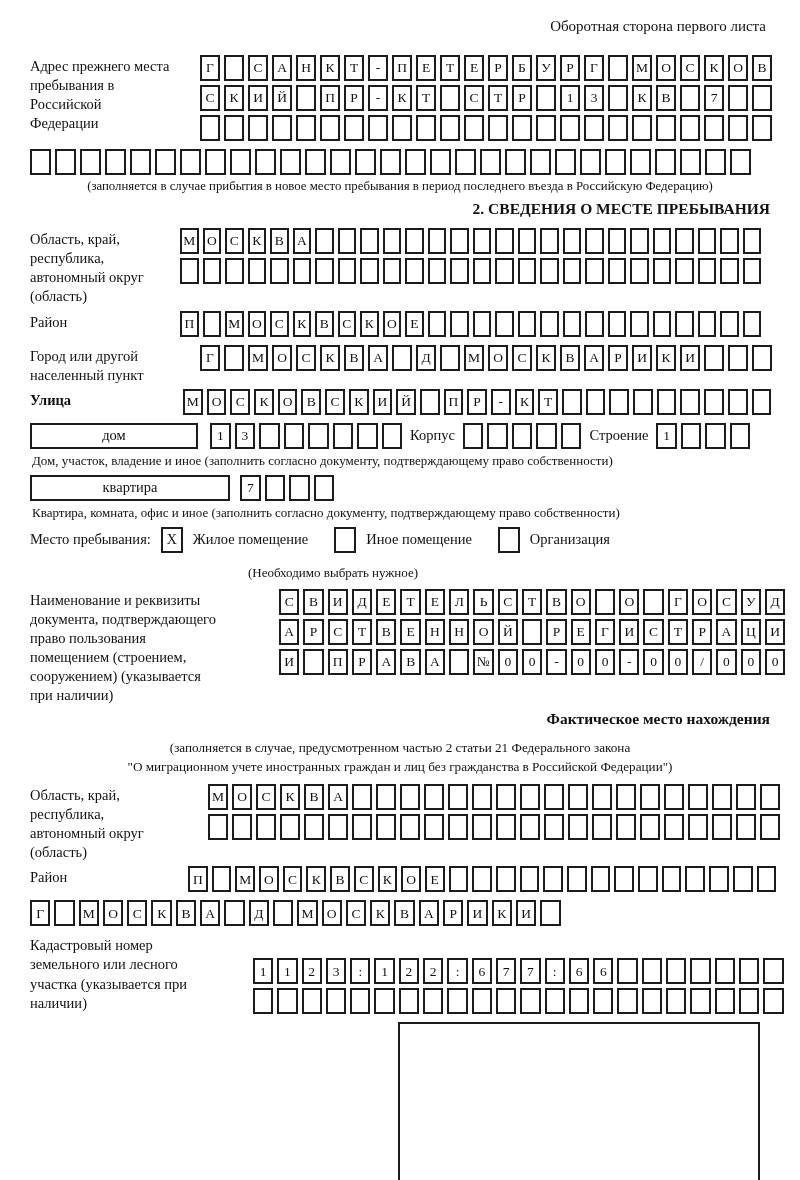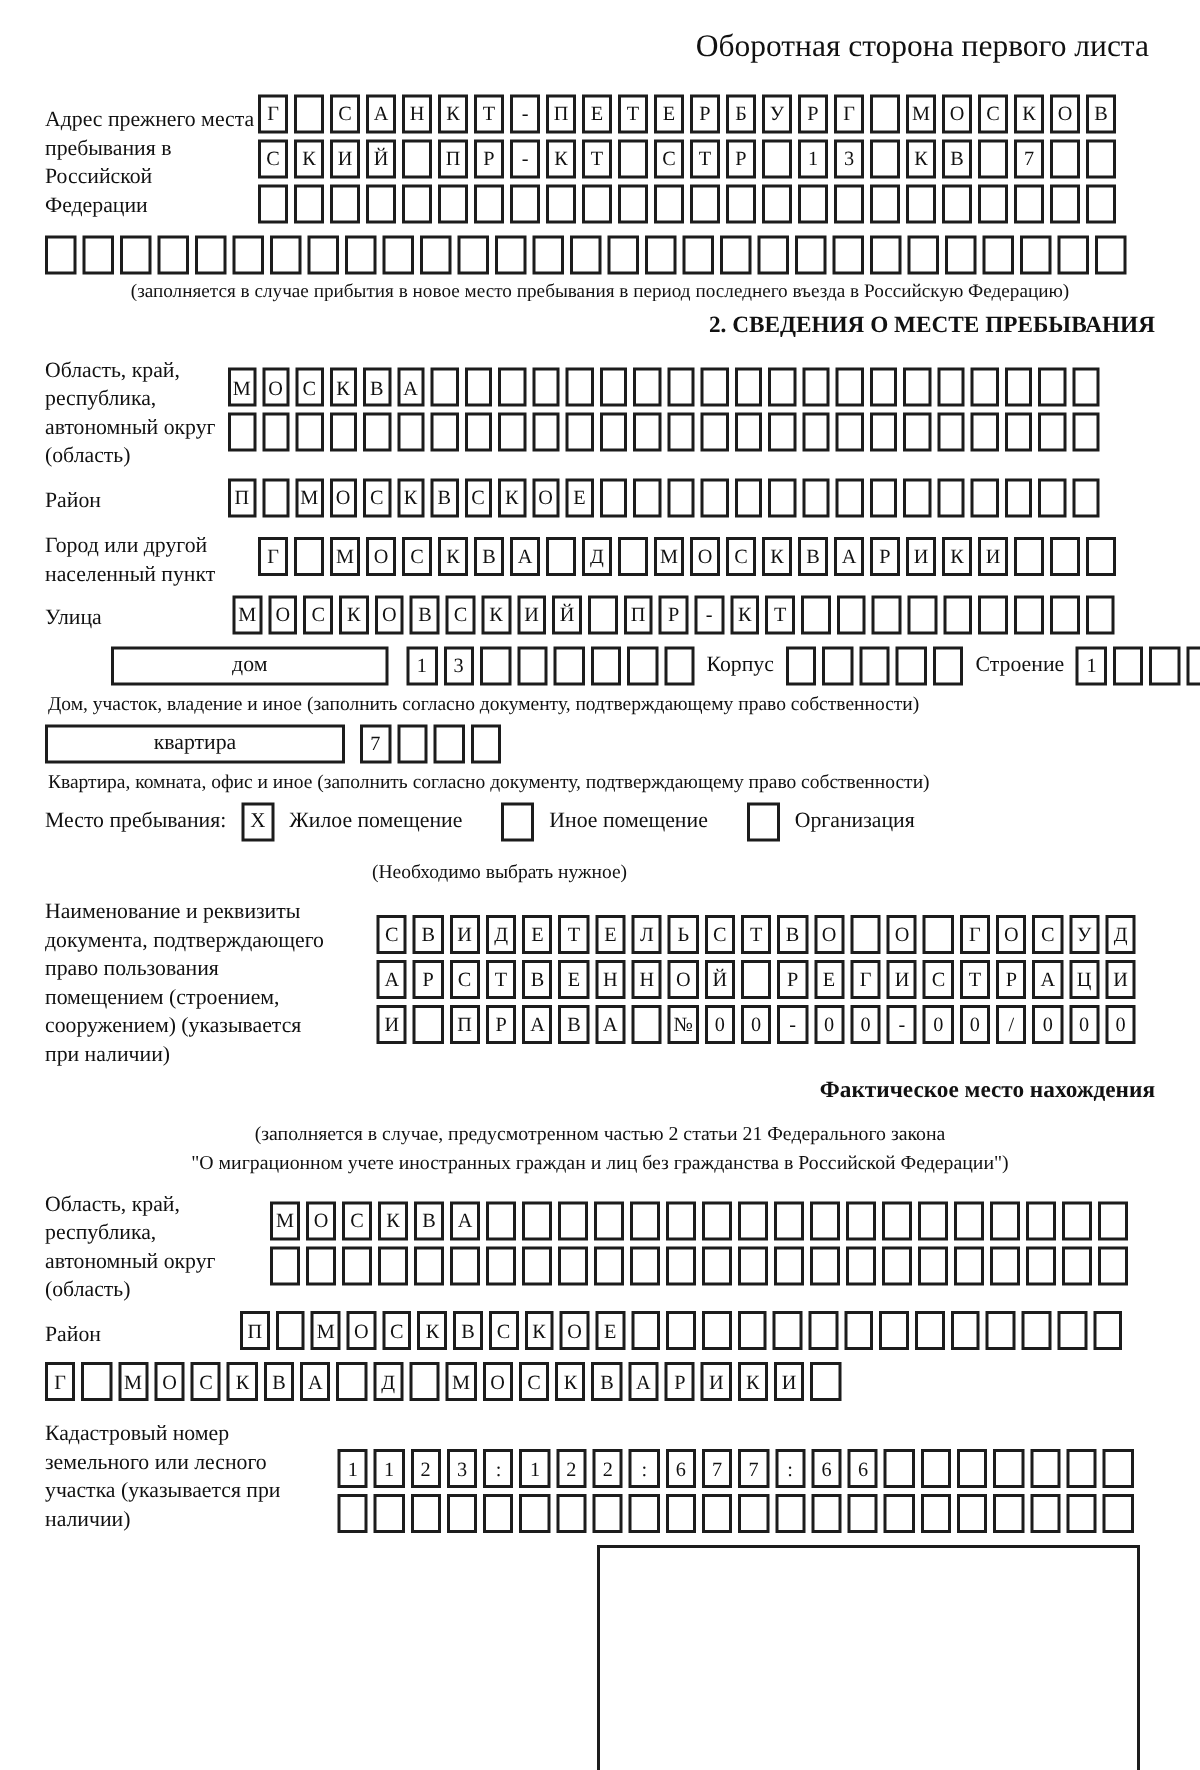--- a/index.html
+++ b/index.html
@@ -3,23 +3,23 @@
 <meta charset="utf-8">
 <style>
   * { margin:0; padding:0; box-sizing:border-box; }
   html,body { background:#fff; }
   body {
     width:800px; height:1180px;
     padding:18px 30px 0 30px;
     font-family:"Liberation Serif","DejaVu Serif",serif;
     color:#111; overflow:hidden;
   }
-  .hdr-note { text-align:right; font-size:21px; padding-right:4px; margin-bottom:20px; }
-
-  .frow { display:flex; align-items:center; margin-bottom:4px; }
+  .hdr-note { text-align:right; font-size:15px; padding-right:4px; margin-bottom:20px; }
+
+  .frow { display:flex; align-items:flex-start; margin-bottom:4px;gap:28px; }
   .flabel { flex:none; font-size:14.5px; line-height:1.32; padding-top:2px; }
   .grids { display:flex; flex-direction:column; }
 
   .cell-row { display:flex; gap:4px; margin-bottom:4px; }
   .cell {
     flex:none; width:var(--cw,20px); height:26px;
     border:2px solid #1c1c1c;
     display:inline-flex; align-items:center; justify-content:center;
     font-size:13.5px; line-height:1;
   }
@@ -27,37 +27,37 @@
   .w26 { --cw:18.5px; }
   .w29 { --cw:21px; }
   .w25 { --cw:19.7px; }
   .wdoc { --cw:20.3px; }
   .w22 { --cw:20.3px; }
   .wsm { --cw:20.5px; }
 
   .lab-prev { width:142px; }
   .lab-obl  { width:122px; }
   .lab-gor  { width:142px; }
-  .lab-ul   { width:125px; }
+  .lab-ul   { width:125px;font-weight:bold; }
   .lab-doc  { width:221px; padding-right:24px; }
   .lab-fobl { width:150px; }
   .lab-fray { width:130px; }
   .lab-fgor { width:195px; }
   .lab-fkad { width:195px; }
 
   .note-center { text-align:center; font-size:12.8px; margin:2px 0 4px 0; }
   .sec-title { text-align:right; font-weight:bold; font-size:15.5px; margin:6px 0 10px 0; }
 
   .inline-row { display:flex; align-items:center; margin-bottom:4px; }
   .wide-box {
     flex:none; border:2px solid #1c1c1c; height:26px;
     display:flex; align-items:center; justify-content:center;
     font-size:14.5px;
   }
-  .box-dom { width:185px;margin-left:44px; }
+  .box-dom { width:168px; }
   .box-kv  { width:200px; }
   .small-lab { font-size:14.5px; margin:0 8px; }
   .cap { font-size:13px; margin:2px 0 6px 2px; }
 
   .mesto { display:flex; align-items:center; margin:4px 0 2px 0; font-size:14.5px; }
   .chk {
     flex:none; width:22px; height:26px; border:2px solid #1c1c1c;
     display:inline-flex; align-items:center; justify-content:center;
     font-size:14px;
   }

